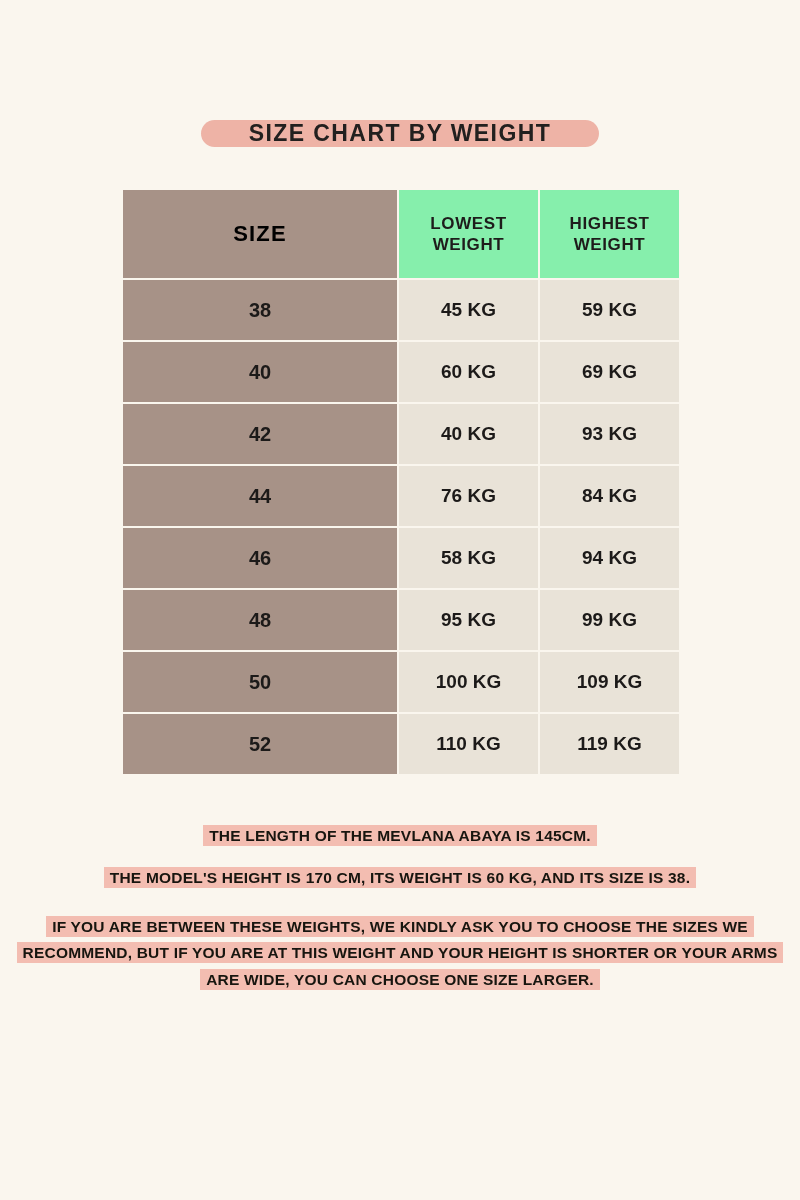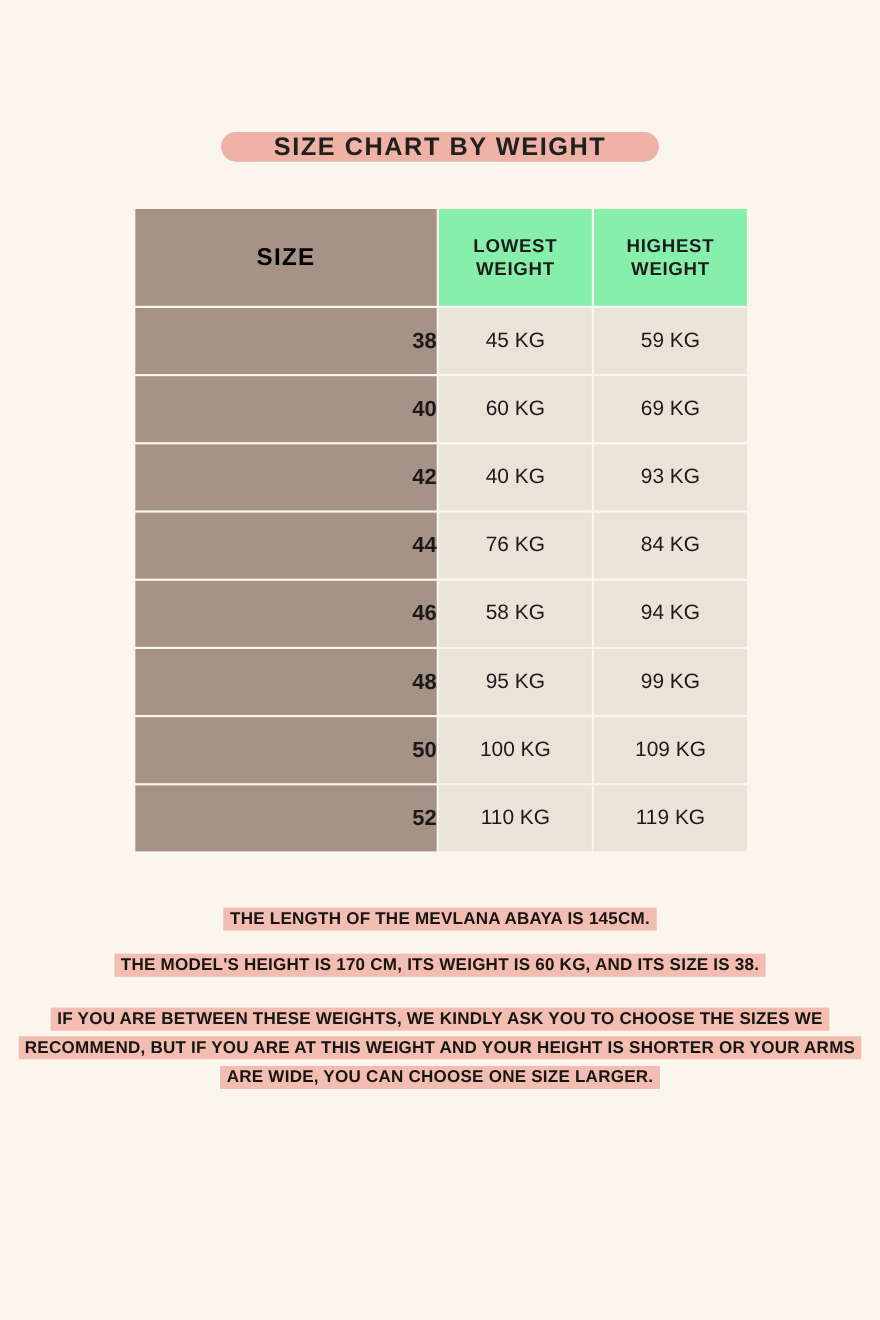--- a/index.html
+++ b/index.html
@@ -79,27 +79,26 @@
     letter-spacing: 0.6px;
     line-height: 1.25;
     color: #1e1c1b;
   }
   tbody td.cell-size {
     background: #a79287;
     height: 60px;
     font-size: 20px;
     font-weight: 700;
     color: #1c1a19;
-    text-align: right;
   }
   tbody td.cell-weight {
     background: #e9e3d8;
     height: 60px;
     font-size: 19px;
-    font-weight: 400;
+    font-weight: 700;
     color: #1c1a19;
   }
 
   
   .notes {
     margin-top: 48px;
     width: 800px;
     display: flex;
     flex-direction: column;
     align-items: center;

